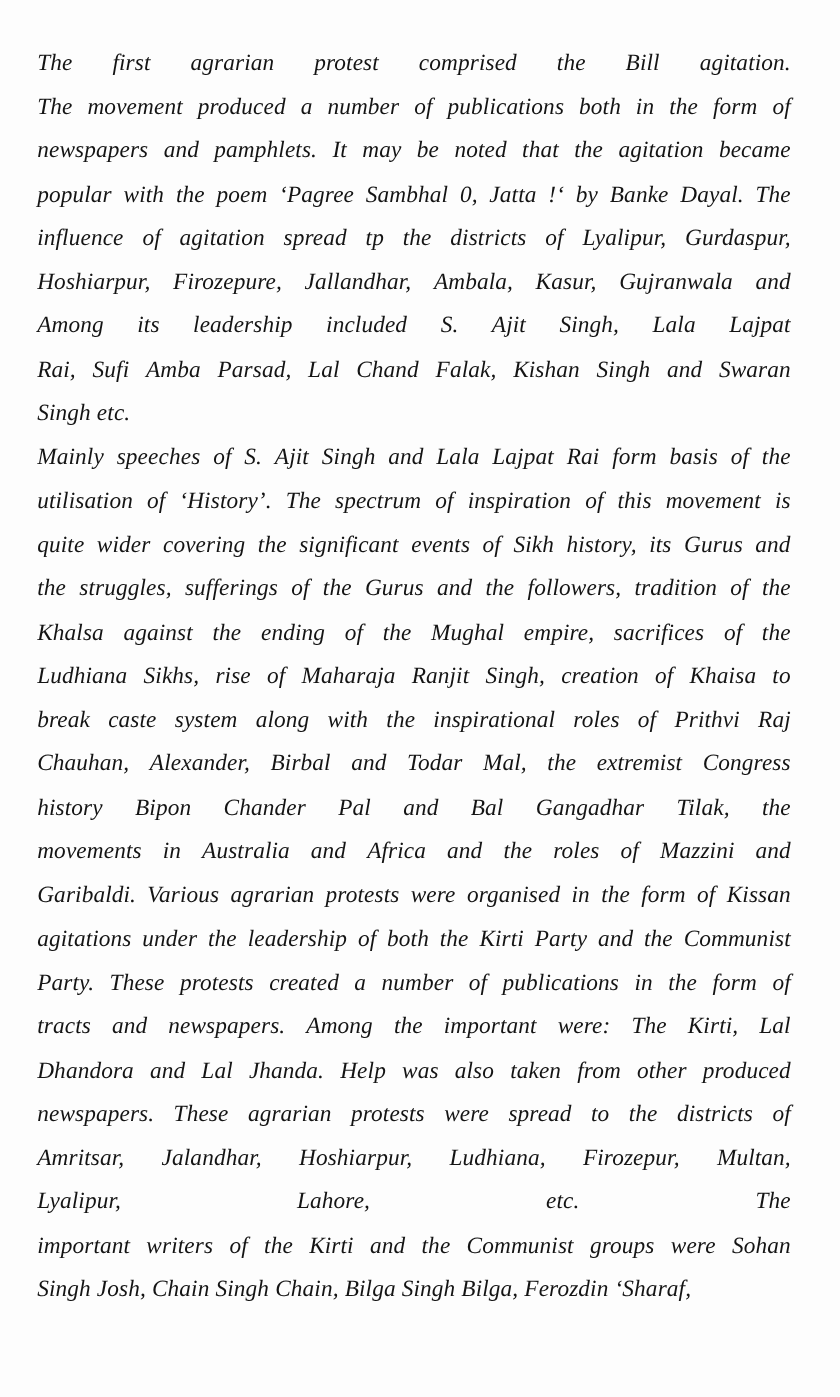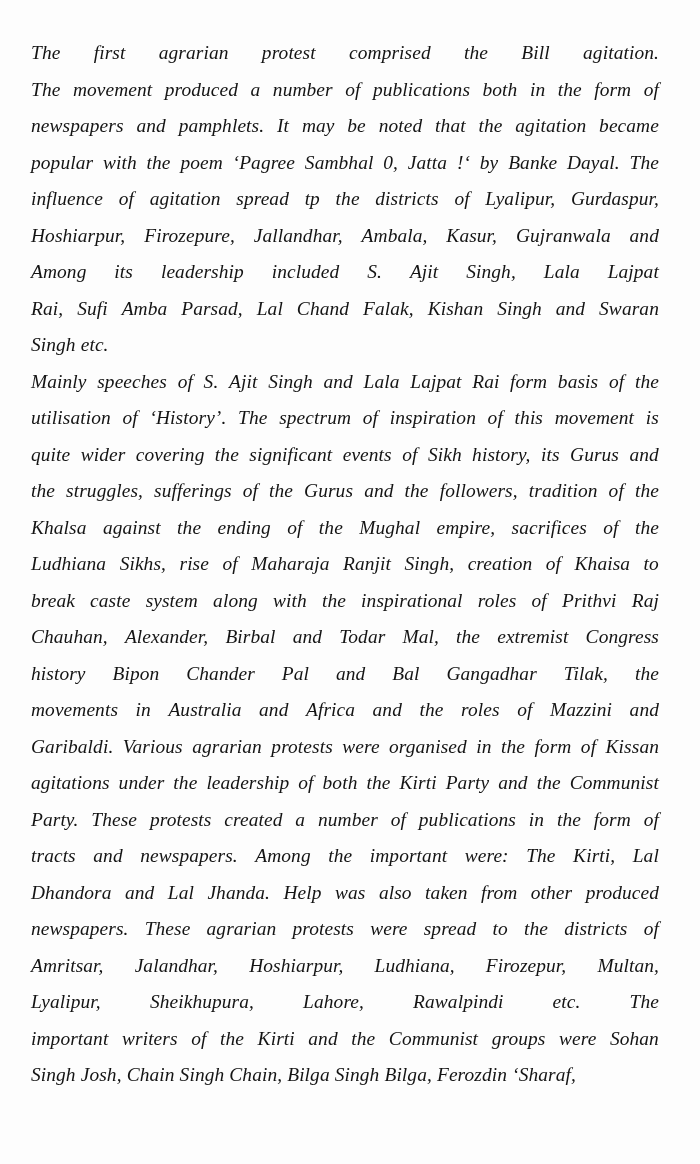--- a/index.html
+++ b/index.html
@@ -393,23 +393,21 @@
         <div class="line">
           <span class="word">Amritsar,</span>
           <span class="word">Jalandhar,</span>
           <span class="word">Hoshiarpur,</span>
           <span class="word">Ludhiana,</span>
           <span class="word">Firozepur,</span>
           <span class="word">Multan,</span>
         </div>
         <div class="line">
           <span class="word">Lyalipur,</span>
-          <span class="word">Sheikhupura,</span>
           <span class="word">Lahore,</span>
-          <span class="word">Rawalpindi</span>
           <span class="word">etc.</span>
           <span class="word">The</span>
         </div>
         <div class="line">
           <span class="word">important</span>
           <span class="word">writers</span>
           <span class="word">of</span>
           <span class="word">the</span>
           <span class="word">Kirti</span>
           <span class="word">and</span>

